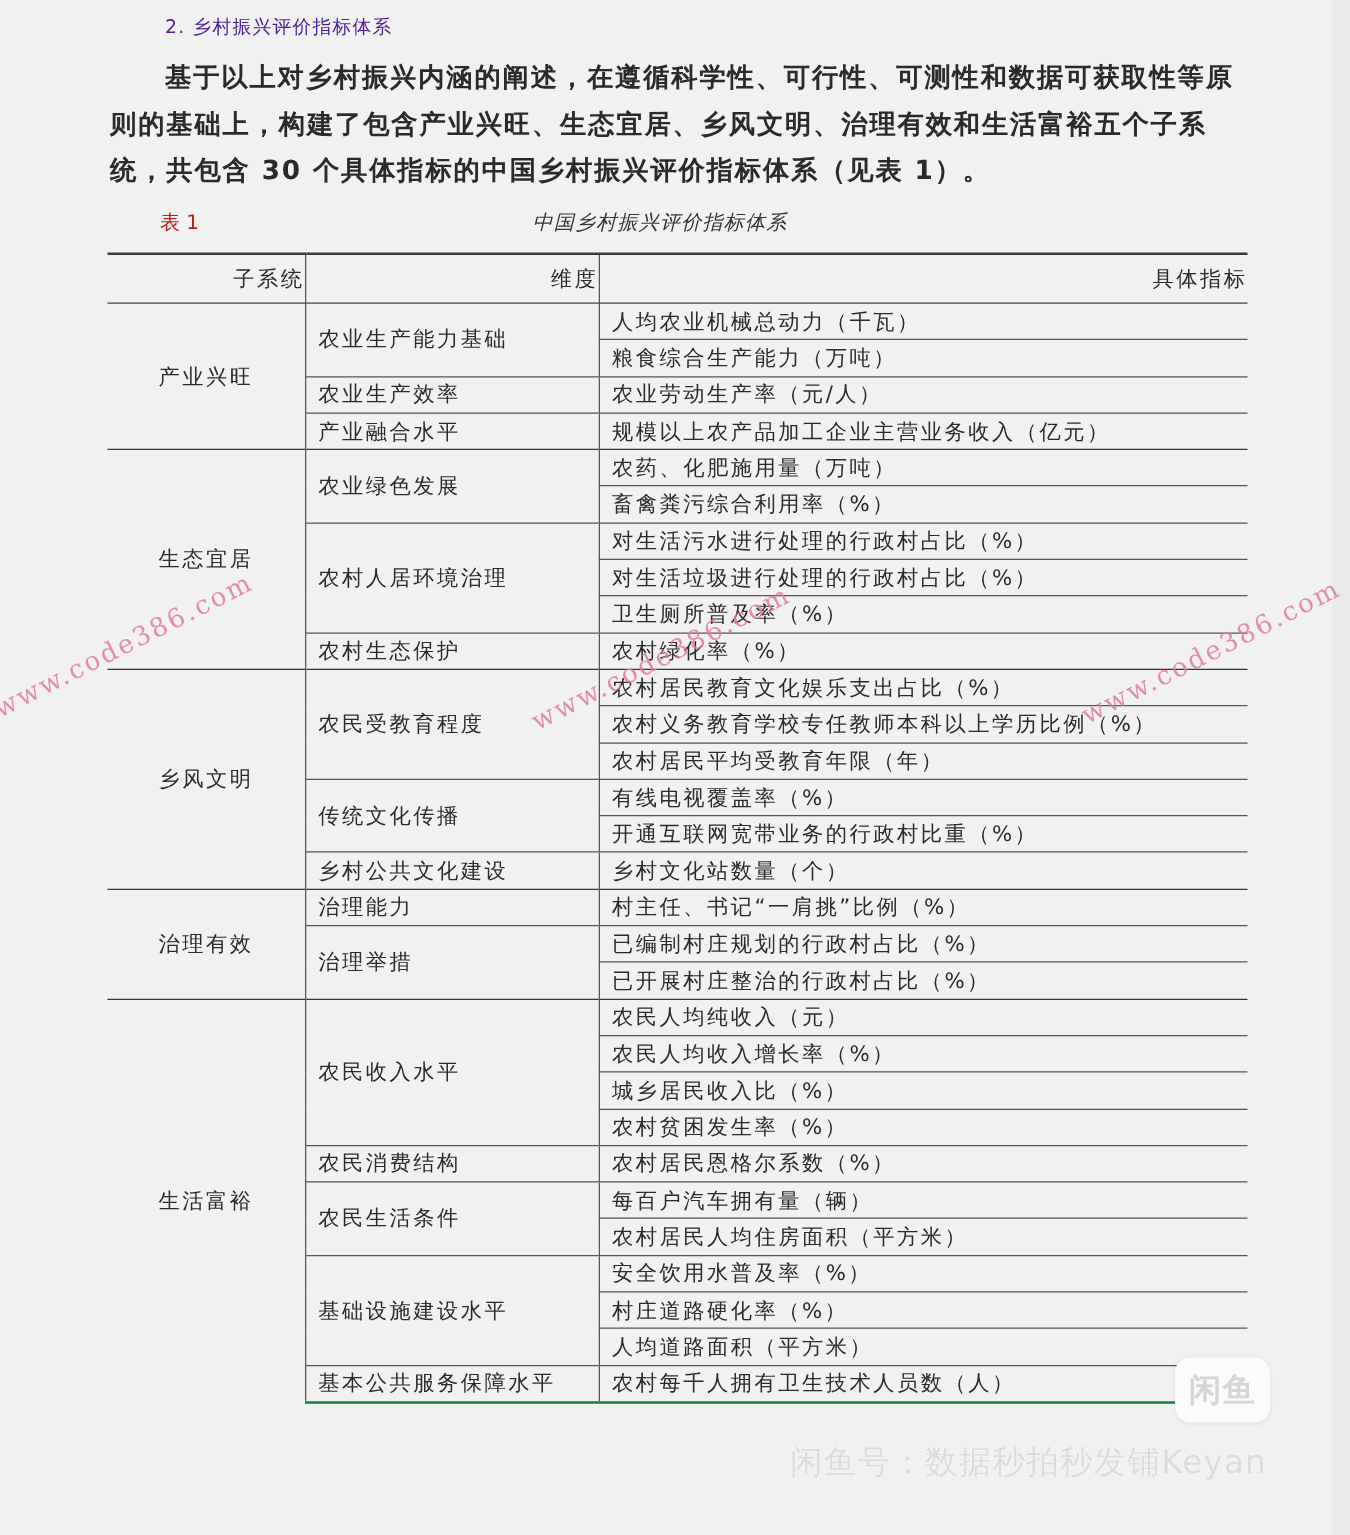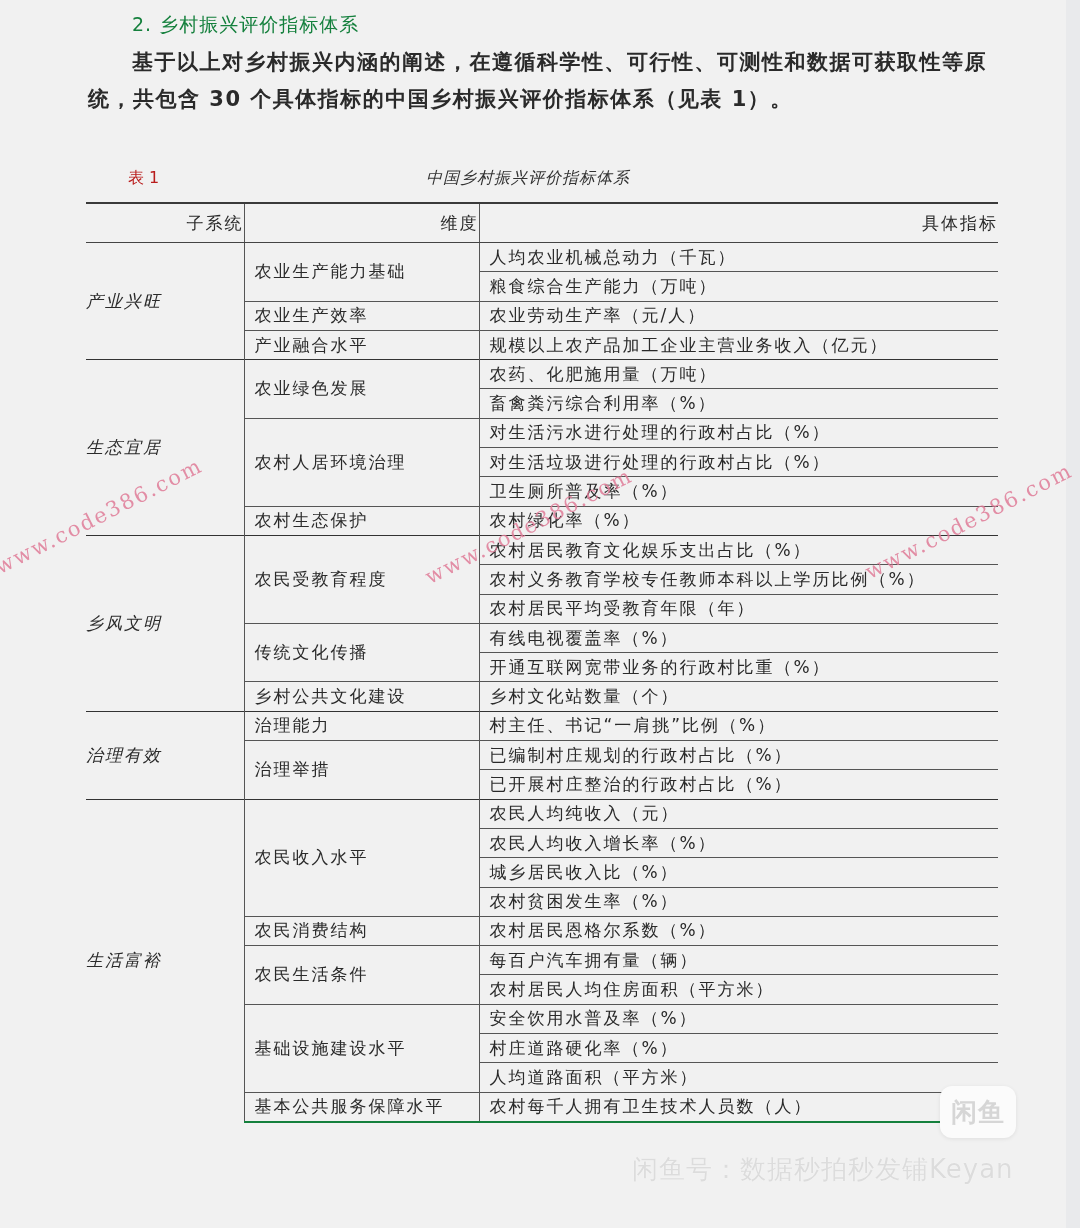--- a/index.html
+++ b/index.html
@@ -3,39 +3,39 @@
 <meta charset="utf-8">
 <style>
   html, body { margin: 0; padding: 0; }
   body {
     width: 1080px; height: 1228px; overflow: hidden; position: relative;
     background: #f1f1f1;
     font-family: "DejaVu Sans", "Liberation Sans", sans-serif;
     color: #262626;
   }
   .right-edge { position: absolute; right: 0; top: 0; width: 14px; height: 1228px; background: #e9eaec; }
-  .heading { position: absolute; left: 132px; top: 12px; font-size: 19px; letter-spacing: 1px; color: #15803d; }
+  .heading { position: absolute; left: 132px; top: 12px; font-size: 15px; letter-spacing: 1px; color: #4c1d95; }
   .para { position: absolute; left: 88px; top: 44px; width: 920px; font-size: 21px; line-height: 37px; letter-spacing: 1.5px; color: #2a2a2a; }
   .para .line { display: block; white-space: nowrap; font-weight: bold; }
   .para .indent { padding-left: 44px; }
   .caption-label { position: absolute; left: 128px; top: 168px; font-size: 16px; color: #b91c1c; }
   .caption-title { position: absolute; left: 426px; top: 168px; font-size: 16px; letter-spacing: 1px; color: #333; font-style: italic; }
 
   table.idx {
     position: absolute; left: 86px; top: 202px; width: 912px;
     border-collapse: collapse; table-layout: fixed;
     font-size: 17px; letter-spacing: 2px; color: #2a2a2a;
   }
   table.idx col.c1 { width: 158px; }
   table.idx col.c2 { width: 235px; }
   table.idx col.c3 { width: 519px; }
   table.idx th, table.idx td { height: 28.3px; padding: 0; vertical-align: middle; border: 0; }
   table.idx thead th { height: 38px; font-weight: normal; text-align: right; border-top: 2px solid #3a3a3a; border-bottom: 1.5px solid #444; }
   table.idx td { border-top: 1.5px solid #555; }
-  table.idx td.sub { text-align: left; border-right: 1.5px solid #555; font-style: italic; }
+  table.idx td.sub { text-align: center; border-right: 1.5px solid #555; }
   table.idx td.dim { padding-left: 10px; border-right: 1.5px solid #555; }
   table.idx td.ind { padding-left: 10px; }
   table.idx th.h1, table.idx th.h2 { border-right: 1.5px solid #555; }
   table.idx tbody tr.grp td { border-top: 1.5px solid #333; }
   table.idx tbody tr:last-child td { border-bottom: 2px solid #15803d; }
 
   .wm { position: absolute; color: #e07c98; font-family: "DejaVu Serif", serif; font-size: 21px; letter-spacing: 2px; transform: rotate(-27deg); transform-origin: left bottom; opacity: 0.85; white-space: nowrap; }
   .xianyu-badge {
     position: absolute; left: 940px; top: 1086px; width: 76px; height: 52px;
     background: #fbfbfb; border-radius: 12px; box-shadow: 0 1px 4px rgba(0,0,0,0.08);
@@ -46,20 +46,21 @@
 </style>
 </head>
 <body>
 
 <div class="right-edge"></div>
 
 <div class="heading">2. 乡村振兴评价指标体系</div>
 
 <div class="para">
   <span class="line indent">基于以上对乡村振兴内涵的阐述，在遵循科学性、可行性、可测性和数据可获取性等原</span>
+  <span class="line">则的基础上，构建了包含产业兴旺、生态宜居、乡风文明、治理有效和生活富裕五个子系</span>
   <span class="line">统，共包含 30 个具体指标的中国乡村振兴评价指标体系（见表 1）。</span>
 </div>
 
 <div class="caption-label">表 1</div>
 <div class="caption-title">中国乡村振兴评价指标体系</div>
 
 <table class="idx">
   <colgroup>
       <col class="c1">
       <col class="c2">

